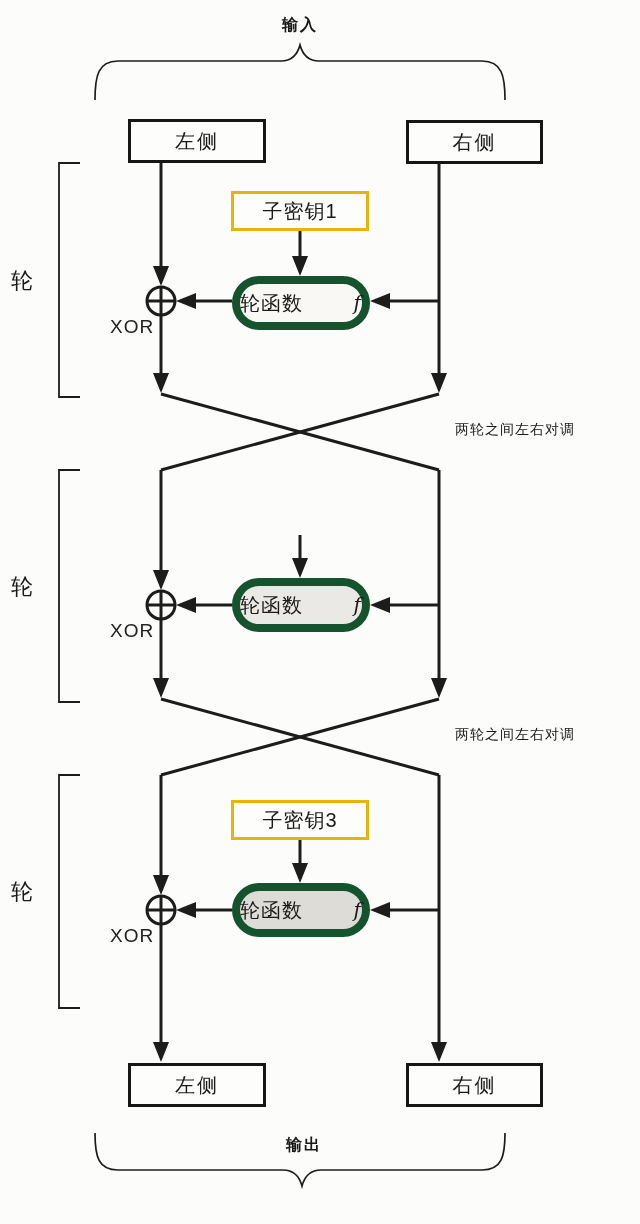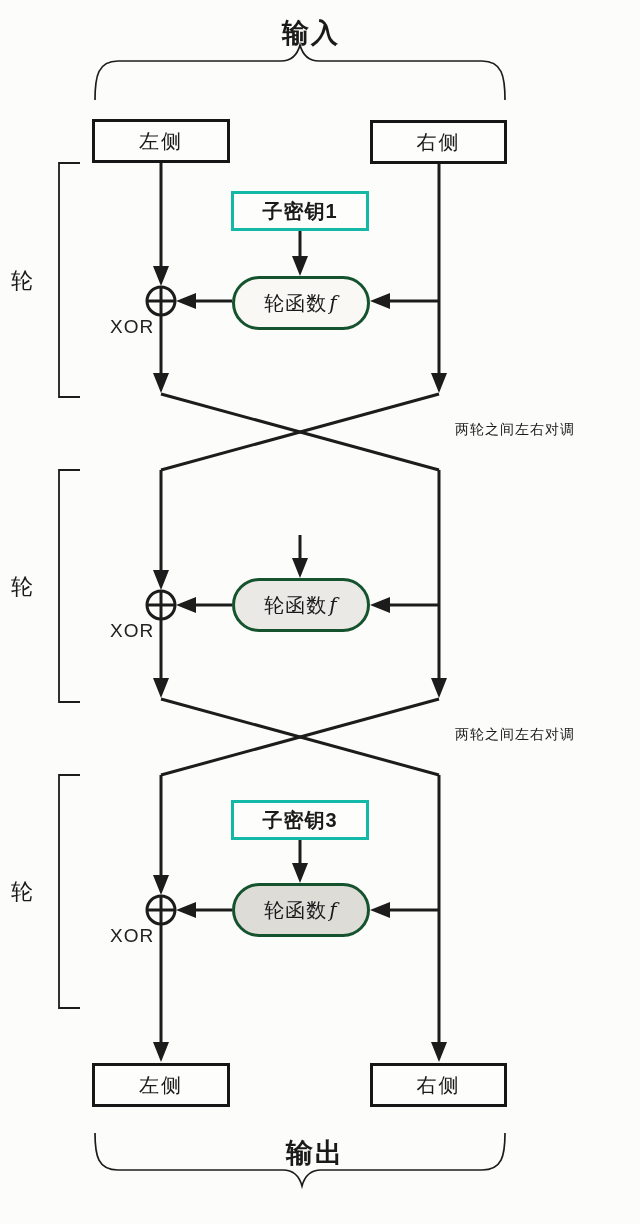--- a/index.html
+++ b/index.html
@@ -4,35 +4,35 @@
 <style>
   * { margin:0; padding:0; box-sizing:border-box; }
   body { background:#e9e9e9; font-family:"Liberation Sans", sans-serif; }
   .page {
     position:relative; width:640px; height:1224px;
     background:#fcfcfa; overflow:hidden; color:#1a1a1a;
   }
   .page svg.flow { position:absolute; left:0; top:0; }
   .abs { position:absolute; }
   .title {
-    font-size:27px; font-weight:bold; text-align:right; letter-spacing:2px;
+    font-size:16px; font-weight:bold; text-align:center; letter-spacing:2px;
   }
   .node-box {
     position:absolute; border:3px solid #161616; background:#fdfdfb;
     display:flex; align-items:center; justify-content:center;
-    font-size:20px; letter-spacing:2px;
+    font-size:20px; letter-spacing:2px;margin-left:36px;
   }
   .subkey-box {
-    position:absolute; border:3px solid #14b8a6; background:#fdfdfb;
+    position:absolute; border:3px solid #eab308; background:#fdfdfb;
     display:flex; align-items:center; justify-content:center;
-    font-size:20px; letter-spacing:1px;font-weight:bold;
+    font-size:20px; letter-spacing:1px;
   }
   .pill {
-    position:absolute; border:3px solid #14532d; border-radius:27px;
-    display:flex; align-items:center; justify-content:center;
+    position:absolute; border:8px solid #14532d; border-radius:27px;
+    display:flex; align-items:center; justify-content:space-between;
     font-size:20px; letter-spacing:1px;
   }
   .pill .fvar { font-family:"DejaVu Serif", serif; font-style:italic; font-size:20px; margin-left:2px; }
   .pill-1 { background:#f9f8f4; }
   .pill-2 { background:#ebe9e5; }
   .pill-3 { background:#dedcd7; }
   .xor-label { font-size:19px; color:#222; letter-spacing:1px; }
   .round-label { font-size:22px; text-align:center; }
   .side-note { font-size:14px; white-space:nowrap; letter-spacing:1px; font-weight:500; }
 </style>

